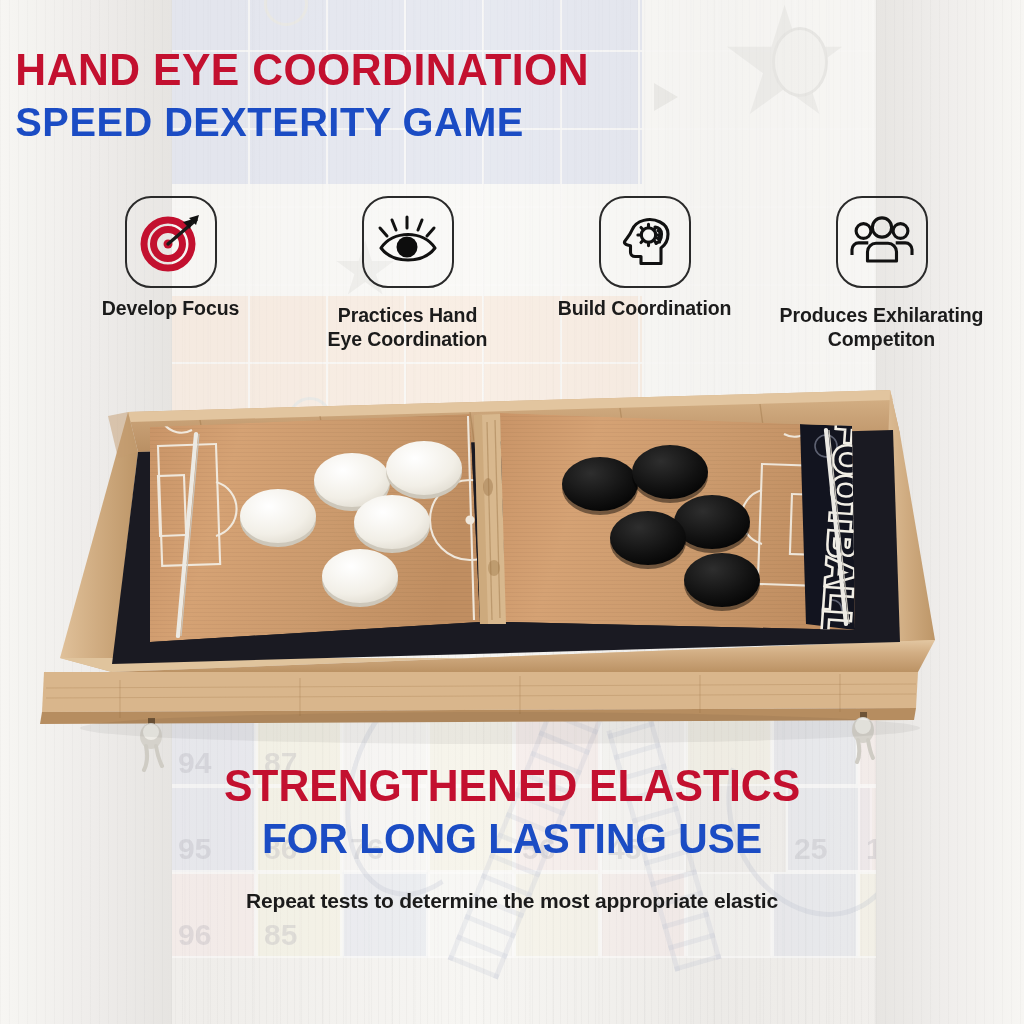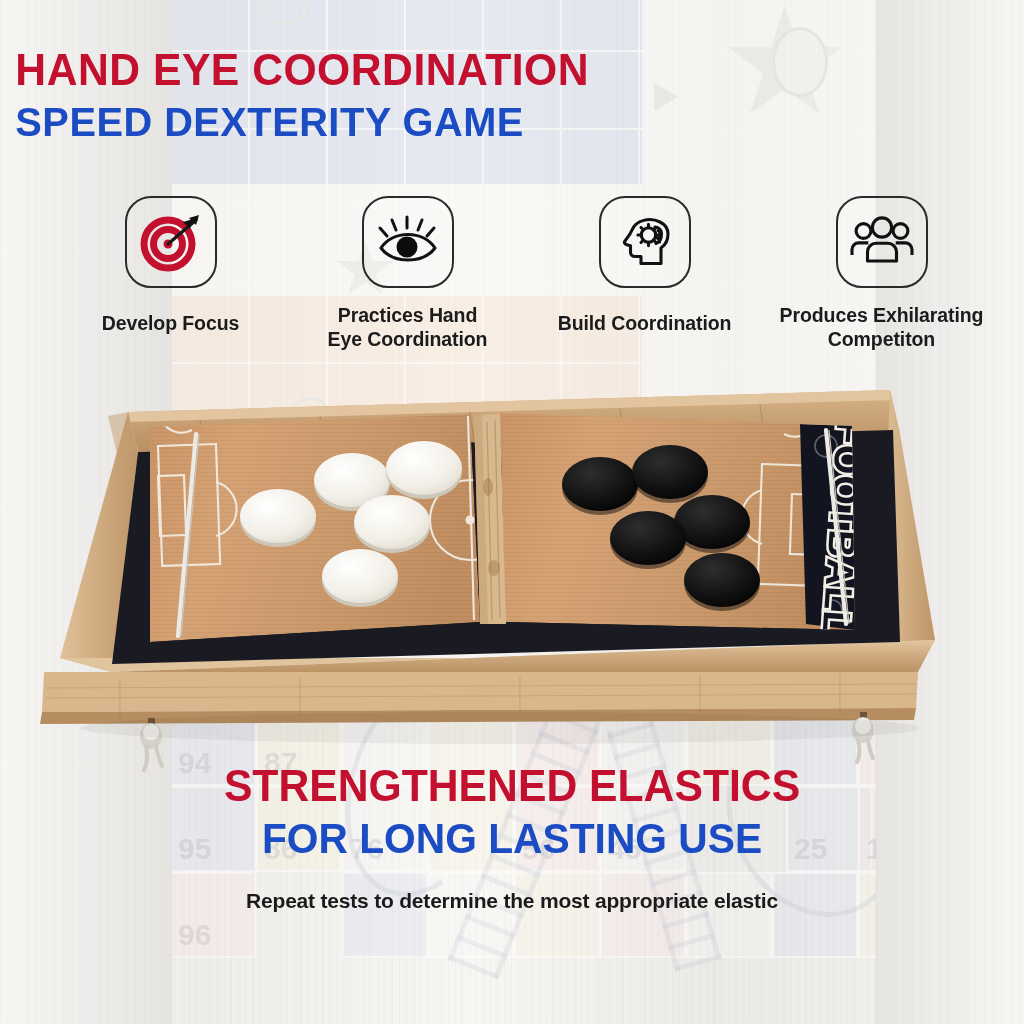--- a/index.html
+++ b/index.html
@@ -115,21 +115,21 @@
     position:absolute; left:52px; top:196px; width:948px; z-index:6;
     display:flex; justify-content:space-between; align-items:flex-start;
   }
   .feature { width:237px; display:flex; flex-direction:column; align-items:center; }
   .ficon {
     width:92px; height:92px; border:2px solid #2a2a2a; border-radius:26px;
     display:flex; align-items:center; justify-content:center;
     background:rgba(255,255,255,.10);
   }
   .flabel {
-    margin-top:24px; font-size:19.5px; font-weight:700; color:#1b1b1b;
+    margin-top:9px; font-size:19.5px; font-weight:700; color:#1b1b1b;
     text-align:center; line-height:1.22; letter-spacing:-.1px;
   }
   .feature.f3 .flabel, .feature.f4 .flabel { margin-top:16px; }
 
   
   .photo { position:absolute; left:0; top:372px; width:1024px; height:420px; z-index:5; }
 
   
   .foot-wrap { position:absolute; left:0; top:762px; width:100%; text-align:center; z-index:6; }
   .f-red {
@@ -206,20 +206,23 @@
       </div>
     <div class="cell" style="left:688px; top:86px;  background:rgba(250,224,224,.40);">
         <span class="num">16</span>
       </div>
     <div class="cell" style="left:774px; top:86px;  background:rgba(255,255,255,.35);">
         <span class="num">6</span>
       </div>
 
     <div class="cell" style="left:0px;   top:172px; background:rgba(250,224,224,.45);">
         <span class="num">96</span>
+      </div>
+    <div class="cell" style="left:86px;  top:172px; background:rgba(246,242,214,.55);">
+        <span class="num">85</span>
       </div>
     <div class="cell" style="left:172px; top:172px; background:rgba(206,214,238,.45);"></div>
     <div class="cell" style="left:258px; top:172px; background:rgba(255,255,255,.35);"></div>
     <div class="cell" style="left:344px; top:172px; background:rgba(246,242,214,.45);"></div>
     <div class="cell" style="left:430px; top:172px; background:rgba(250,224,224,.40);"></div>
     <div class="cell" style="left:516px; top:172px; background:rgba(255,255,255,.35);"></div>
     <div class="cell" style="left:602px; top:172px; background:rgba(206,214,238,.40);"></div>
     <div class="cell" style="left:688px; top:172px; background:rgba(246,242,214,.45);"></div>
     <div class="cell" style="left:774px; top:172px; background:rgba(255,255,255,.35);">
         <span class="num">5</span>

